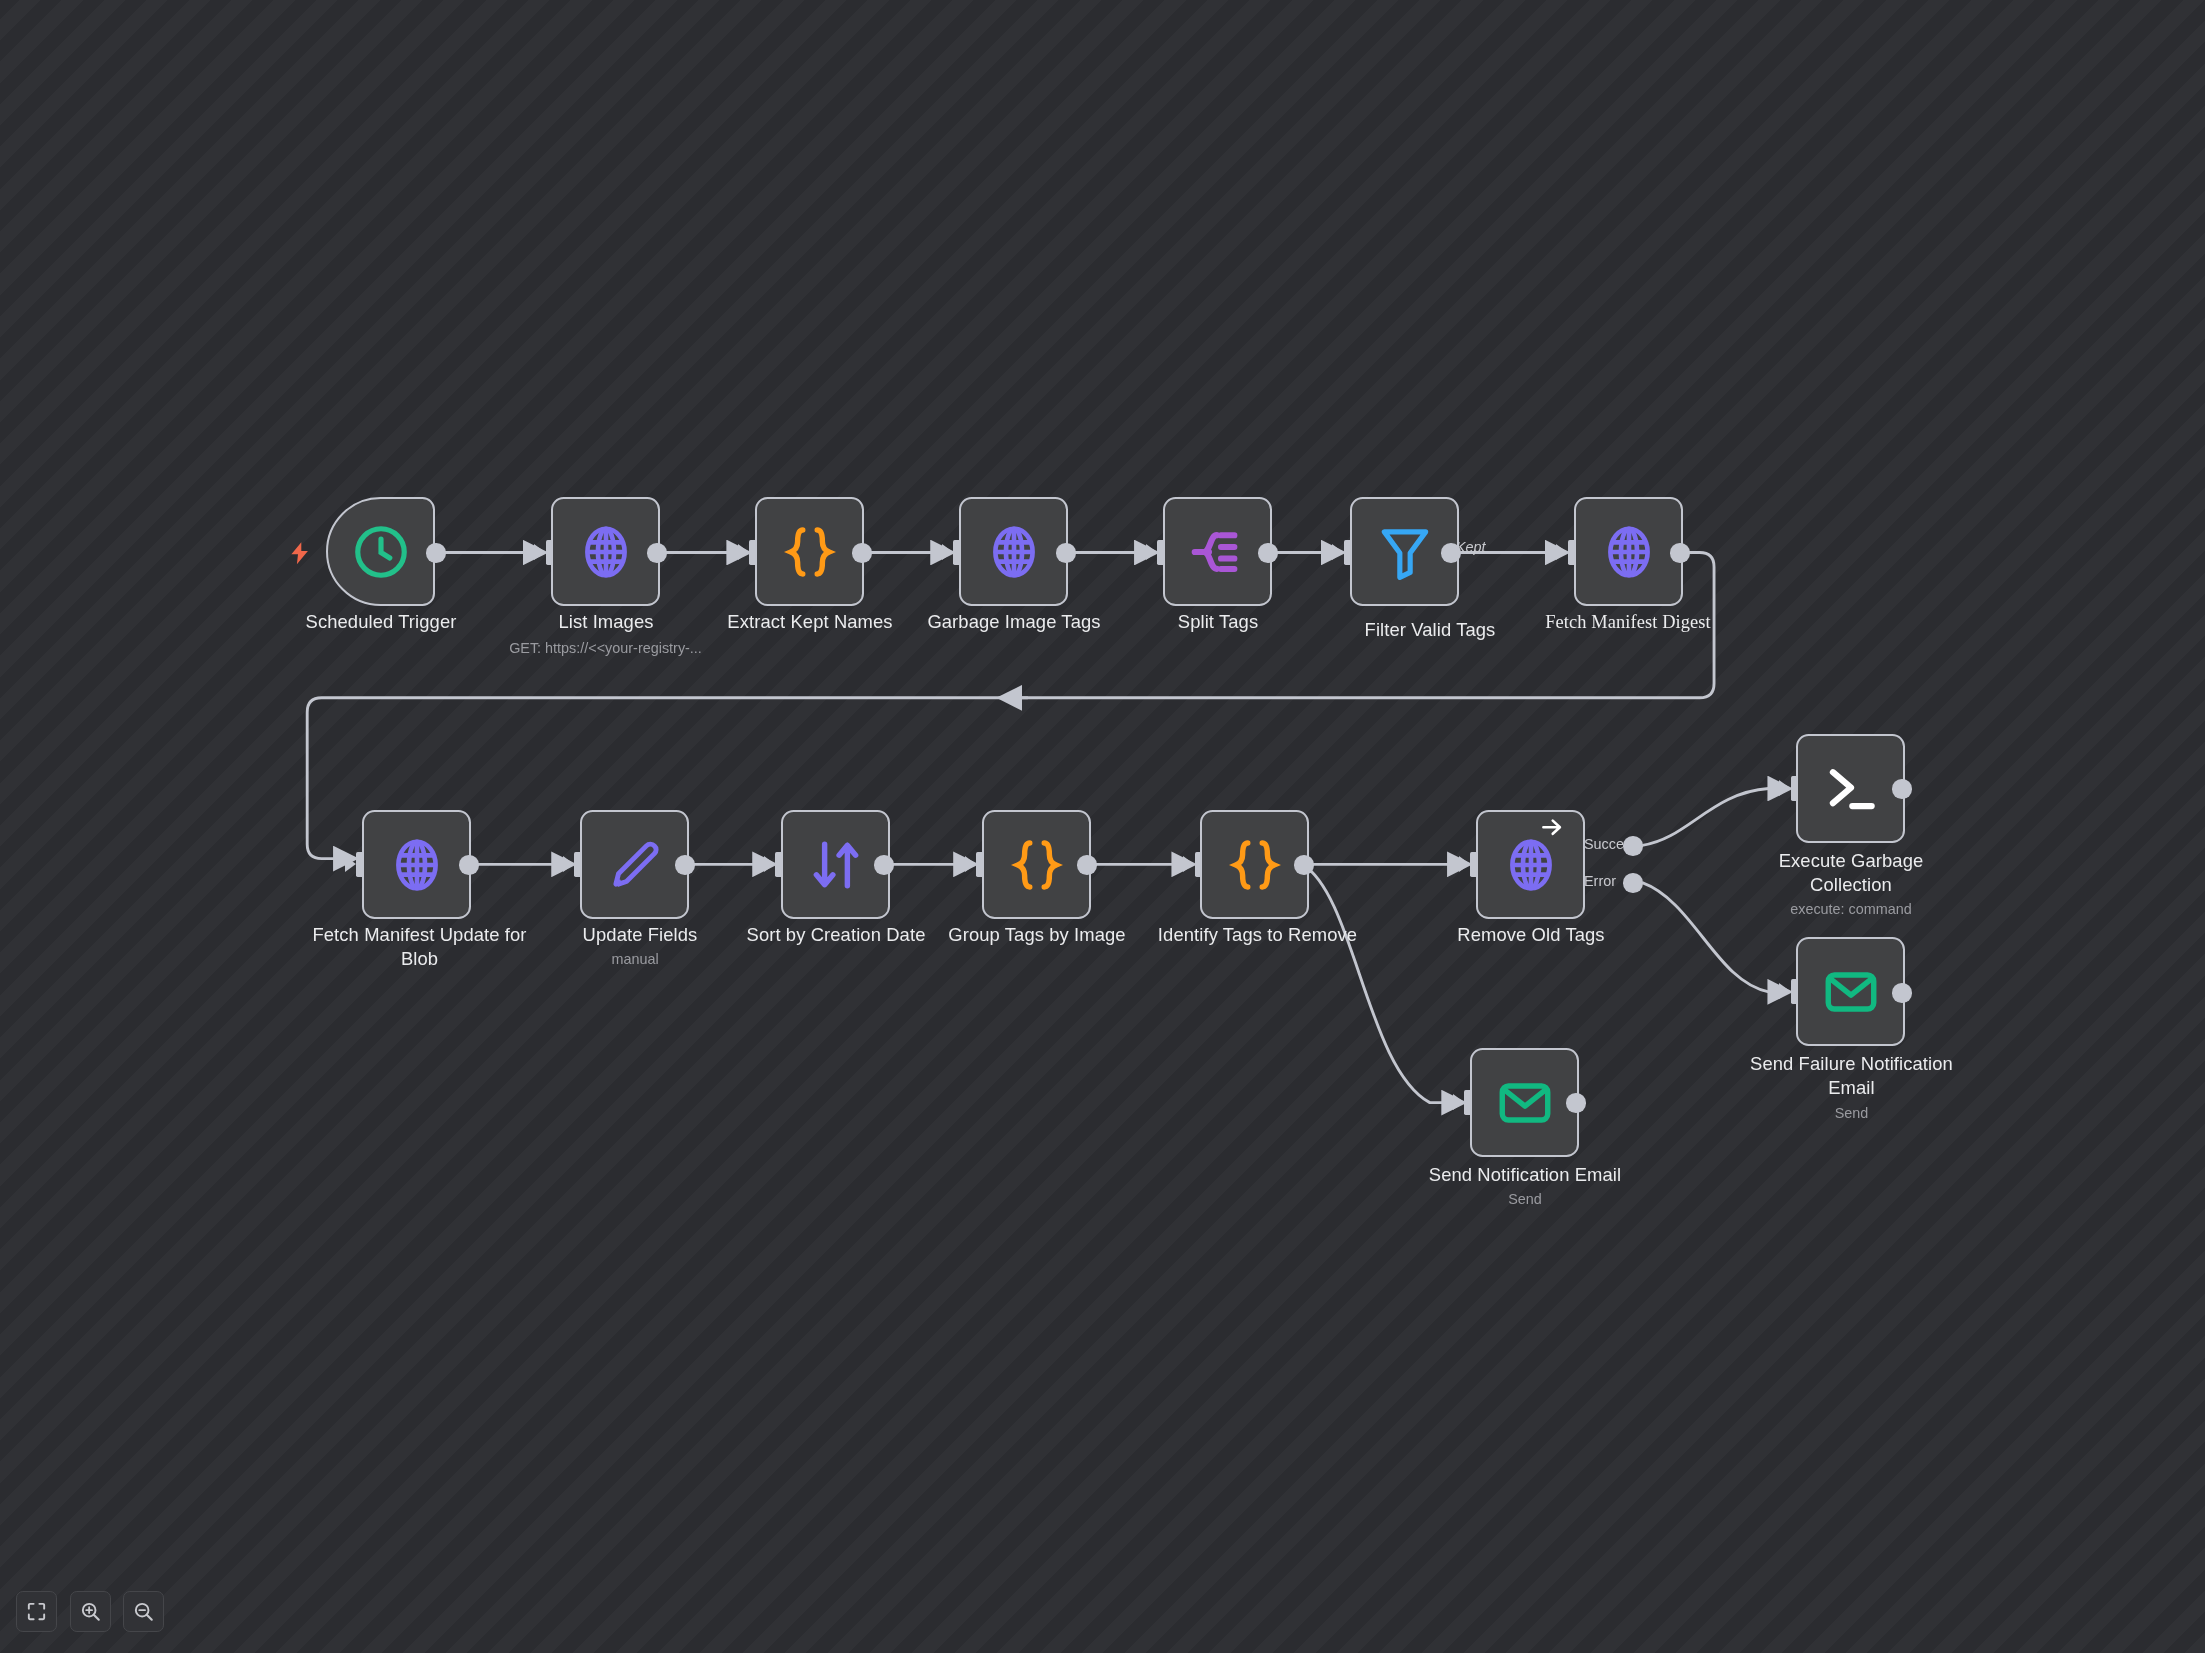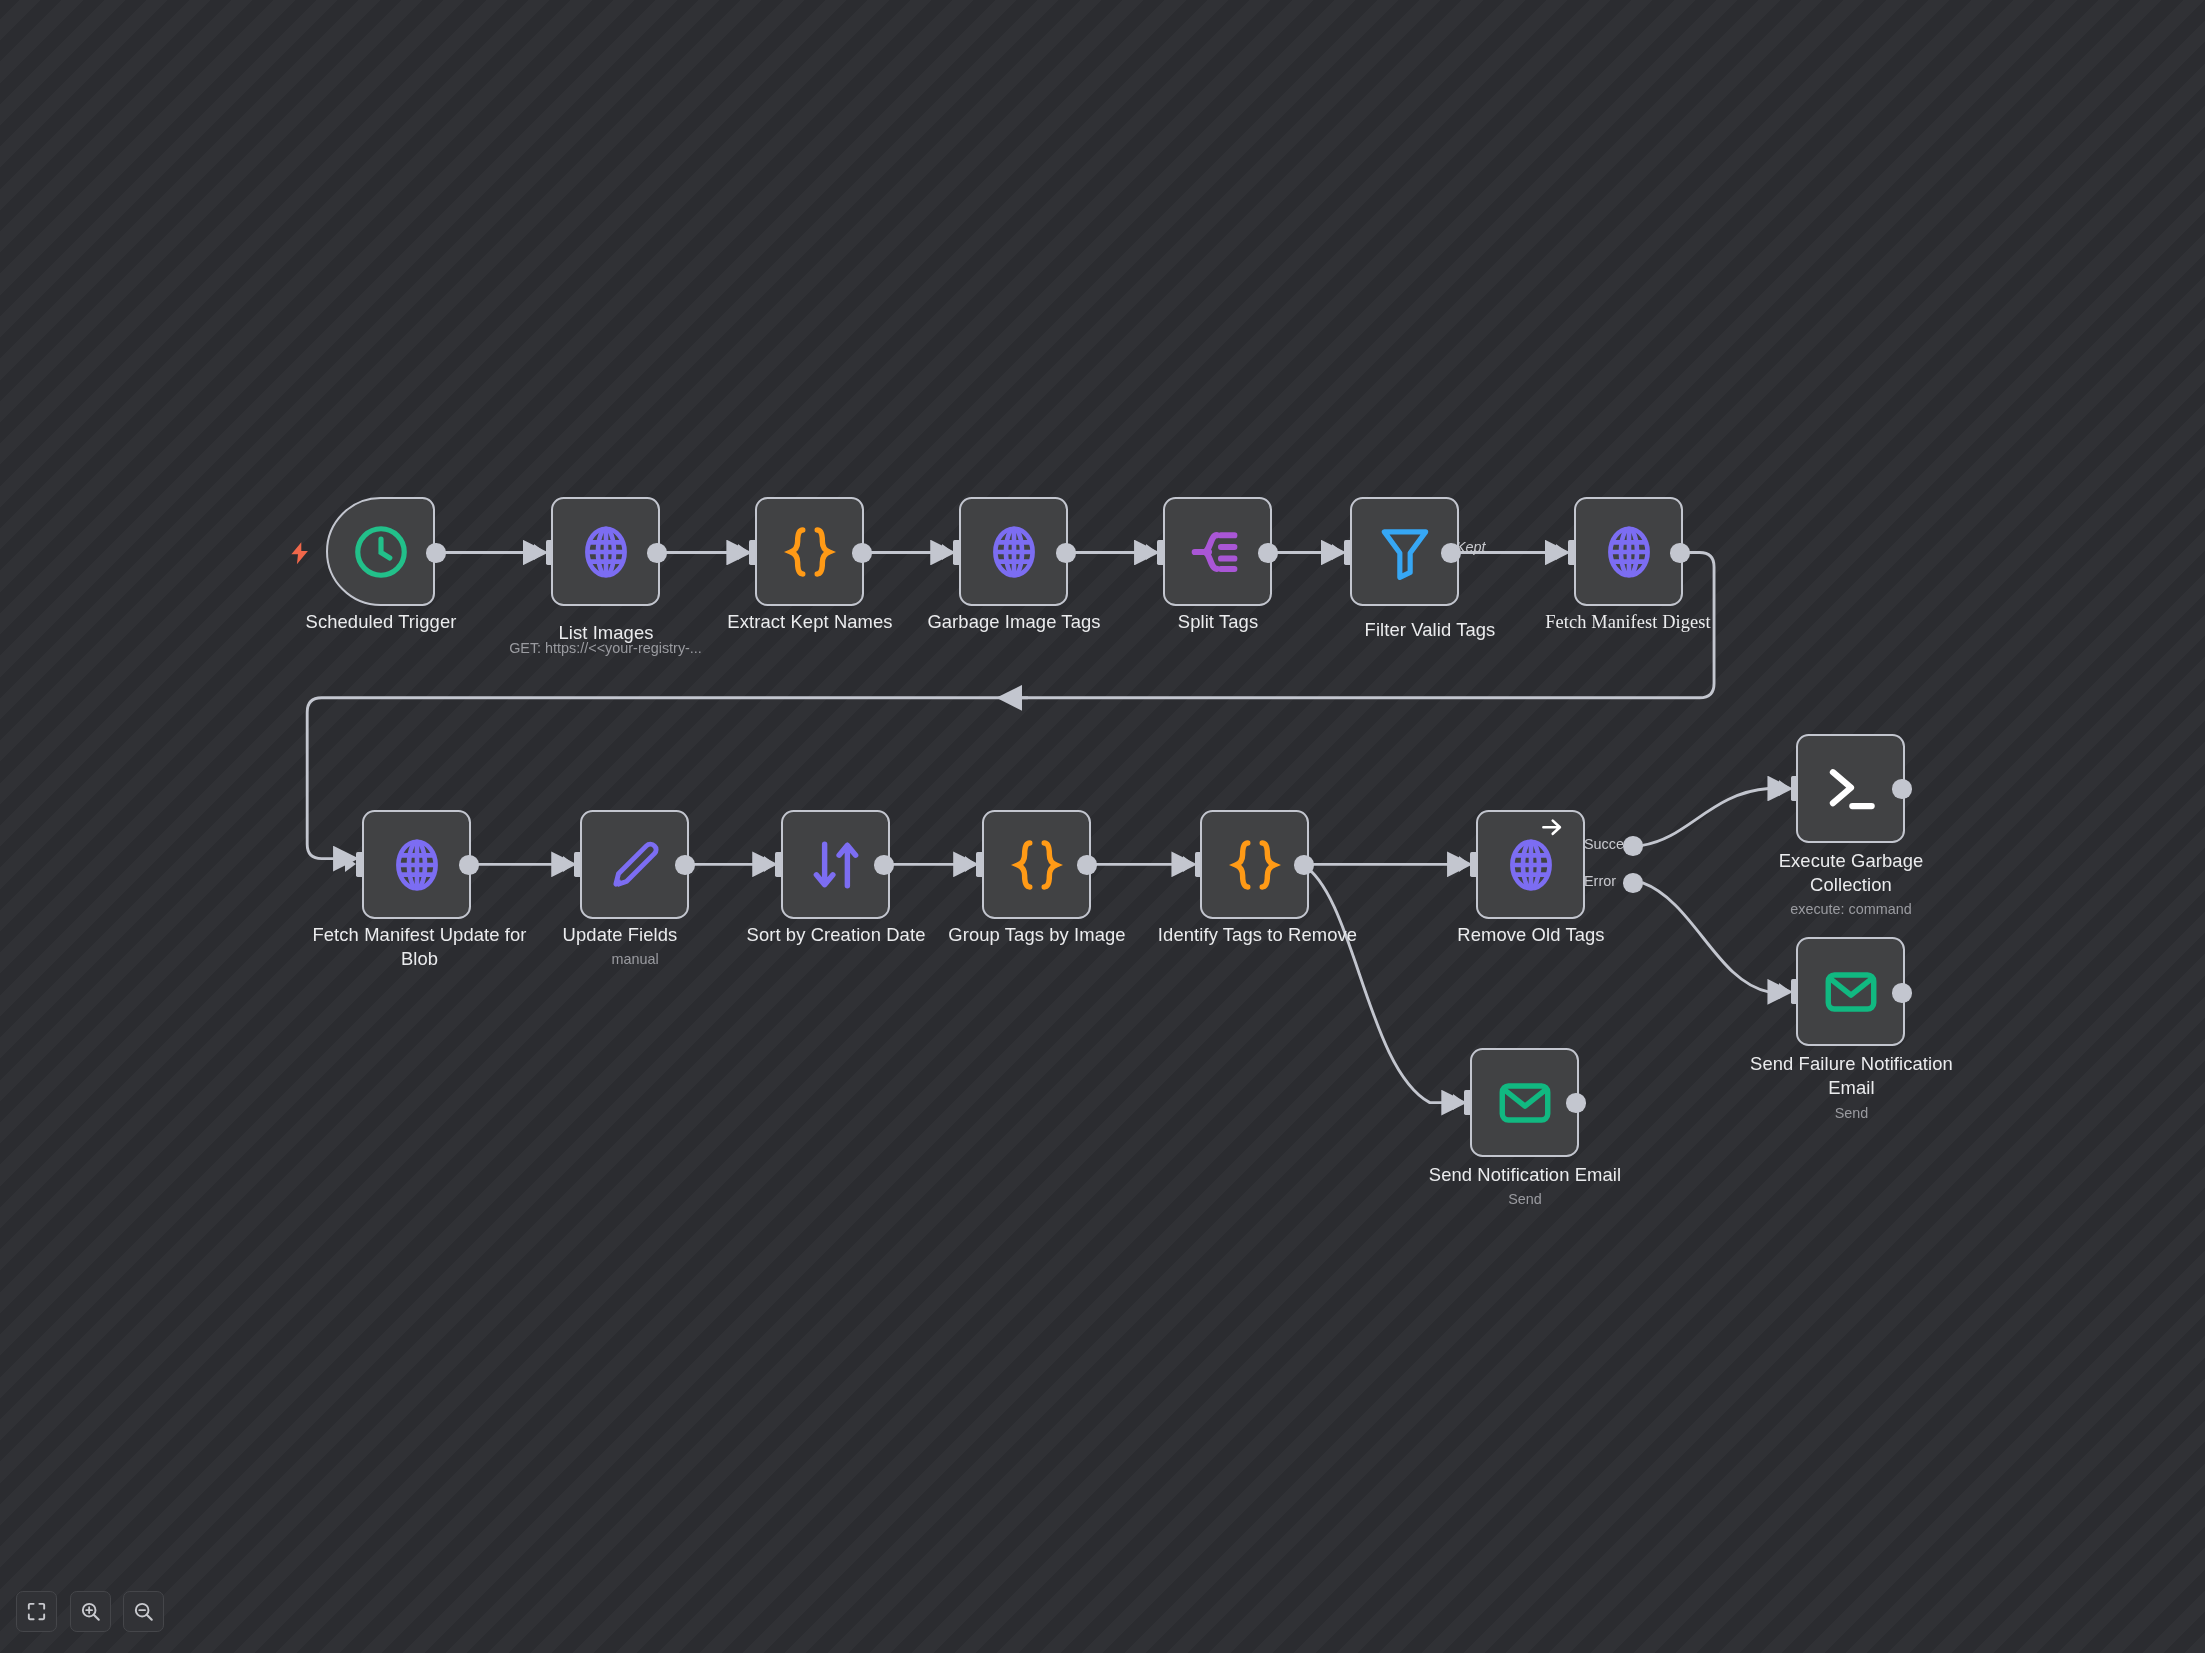--- a/index.html
+++ b/index.html
@@ -152,21 +152,21 @@
     <svg class="glyph" viewBox="0 0 24 24">
       <ellipse cx="12" cy="12" rx="7.2" ry="9" fill="none" stroke="#7c6df2" stroke-width="1.8"></ellipse>
       <ellipse cx="12" cy="12" rx="3.1" ry="9" fill="none" stroke="#7c6df2" stroke-width="1.8"></ellipse>
       <line x1="12" y1="3" x2="12" y2="21" stroke="#7c6df2" stroke-width="1.8"></line>
       <line x1="5.2" y1="8.3" x2="18.8" y2="8.3" stroke="#7c6df2" stroke-width="1.8"></line>
       <line x1="4.8" y1="12" x2="19.2" y2="12" stroke="#7c6df2" stroke-width="1.8"></line>
       <line x1="5.2" y1="15.7" x2="18.8" y2="15.7" stroke="#7c6df2" stroke-width="1.8"></line>
     </svg>
   </div>
   <div class="dot" style="left:647px; top:543px;"></div>
-  <div class="nlabel" style="left:491px; top:610px; width:230px;margin-top:11px;">List Images</div>
+  <div class="nlabel" style="left:491px; top:610px; width:230px;">List Images</div>
   <div class="nsub" style="left:462px; top:639px; width:287px;">GET: https://&lt;&lt;your-registry-...</div>
 
   <div class="inarrow" style="left:738px; top:544px;"></div>
   <div class="instub" style="left:749px; top:540px;"></div>
   <div class="node" style="left:755px; top:497px;">
     <svg class="glyph" viewBox="0 0 24 24">
       <path d="M9.2 3.5 C7.2 3.5 7.2 6.5 7.2 8 C7.2 10 6 11.4 4.6 12 C6 12.6 7.2 14 7.2 16 C7.2 17.5 7.2 20.5 9.2 20.5" fill="none" stroke="#ff9a16" stroke-width="2.1" stroke-linecap="round"></path>
       <path d="M14.8 3.5 C16.8 3.5 16.8 6.5 16.8 8 C16.8 10 18 11.4 19.4 12 C18 12.6 16.8 14 16.8 16 C16.8 17.5 16.8 20.5 14.8 20.5" fill="none" stroke="#ff9a16" stroke-width="2.1" stroke-linecap="round"></path>
     </svg>
   </div>
@@ -246,21 +246,21 @@
 
   <div class="inarrow" style="left:563px; top:856px;"></div>
   <div class="instub" style="left:574px; top:852px;"></div>
   <div class="node" style="left:580px; top:810px;">
     <svg class="glyph" viewBox="0 0 24 24">
       <path d="M5.6 18.4 L4.6 19.4 L5.6 15.4 L16.4 4.6 C17.3 3.7 18.7 3.7 19.5 4.6
                C20.4 5.4 20.4 6.8 19.5 7.6 L8.7 18.4 L5.6 19.4 Z" fill="none" stroke="#7c6df2" stroke-width="1.9" stroke-linejoin="round"></path>
     </svg>
   </div>
   <div class="dot" style="left:675px; top:855px;"></div>
-  <div class="nlabel" style="left:500px; top:923px; width:240px;">Update Fields</div>
+  <div class="nlabel" style="left:520px; top:923px; width:240px;">Update Fields</div>
   <div class="nsub" style="left:520px; top:950px; width:230px;">manual</div>
 
   <div class="inarrow" style="left:764px; top:856px;"></div>
   <div class="instub" style="left:775px; top:852px;"></div>
   <div class="node" style="left:781px; top:810px;">
     <svg class="glyph" viewBox="0 0 24 24">
       <path d="M7.6 4 v15.2 M7.6 19.6 l-3.2 -3.8 M7.6 19.6 l3.2 -3.8" fill="none" stroke="#7c6df2" stroke-width="2.1" stroke-linecap="round" stroke-linejoin="round"></path>
       <path d="M16.4 20 v-15.2 M16.4 4.4 l-3.2 3.8 M16.4 4.4 l3.2 3.8" fill="none" stroke="#7c6df2" stroke-width="2.1" stroke-linecap="round" stroke-linejoin="round"></path>
     </svg>
   </div>

